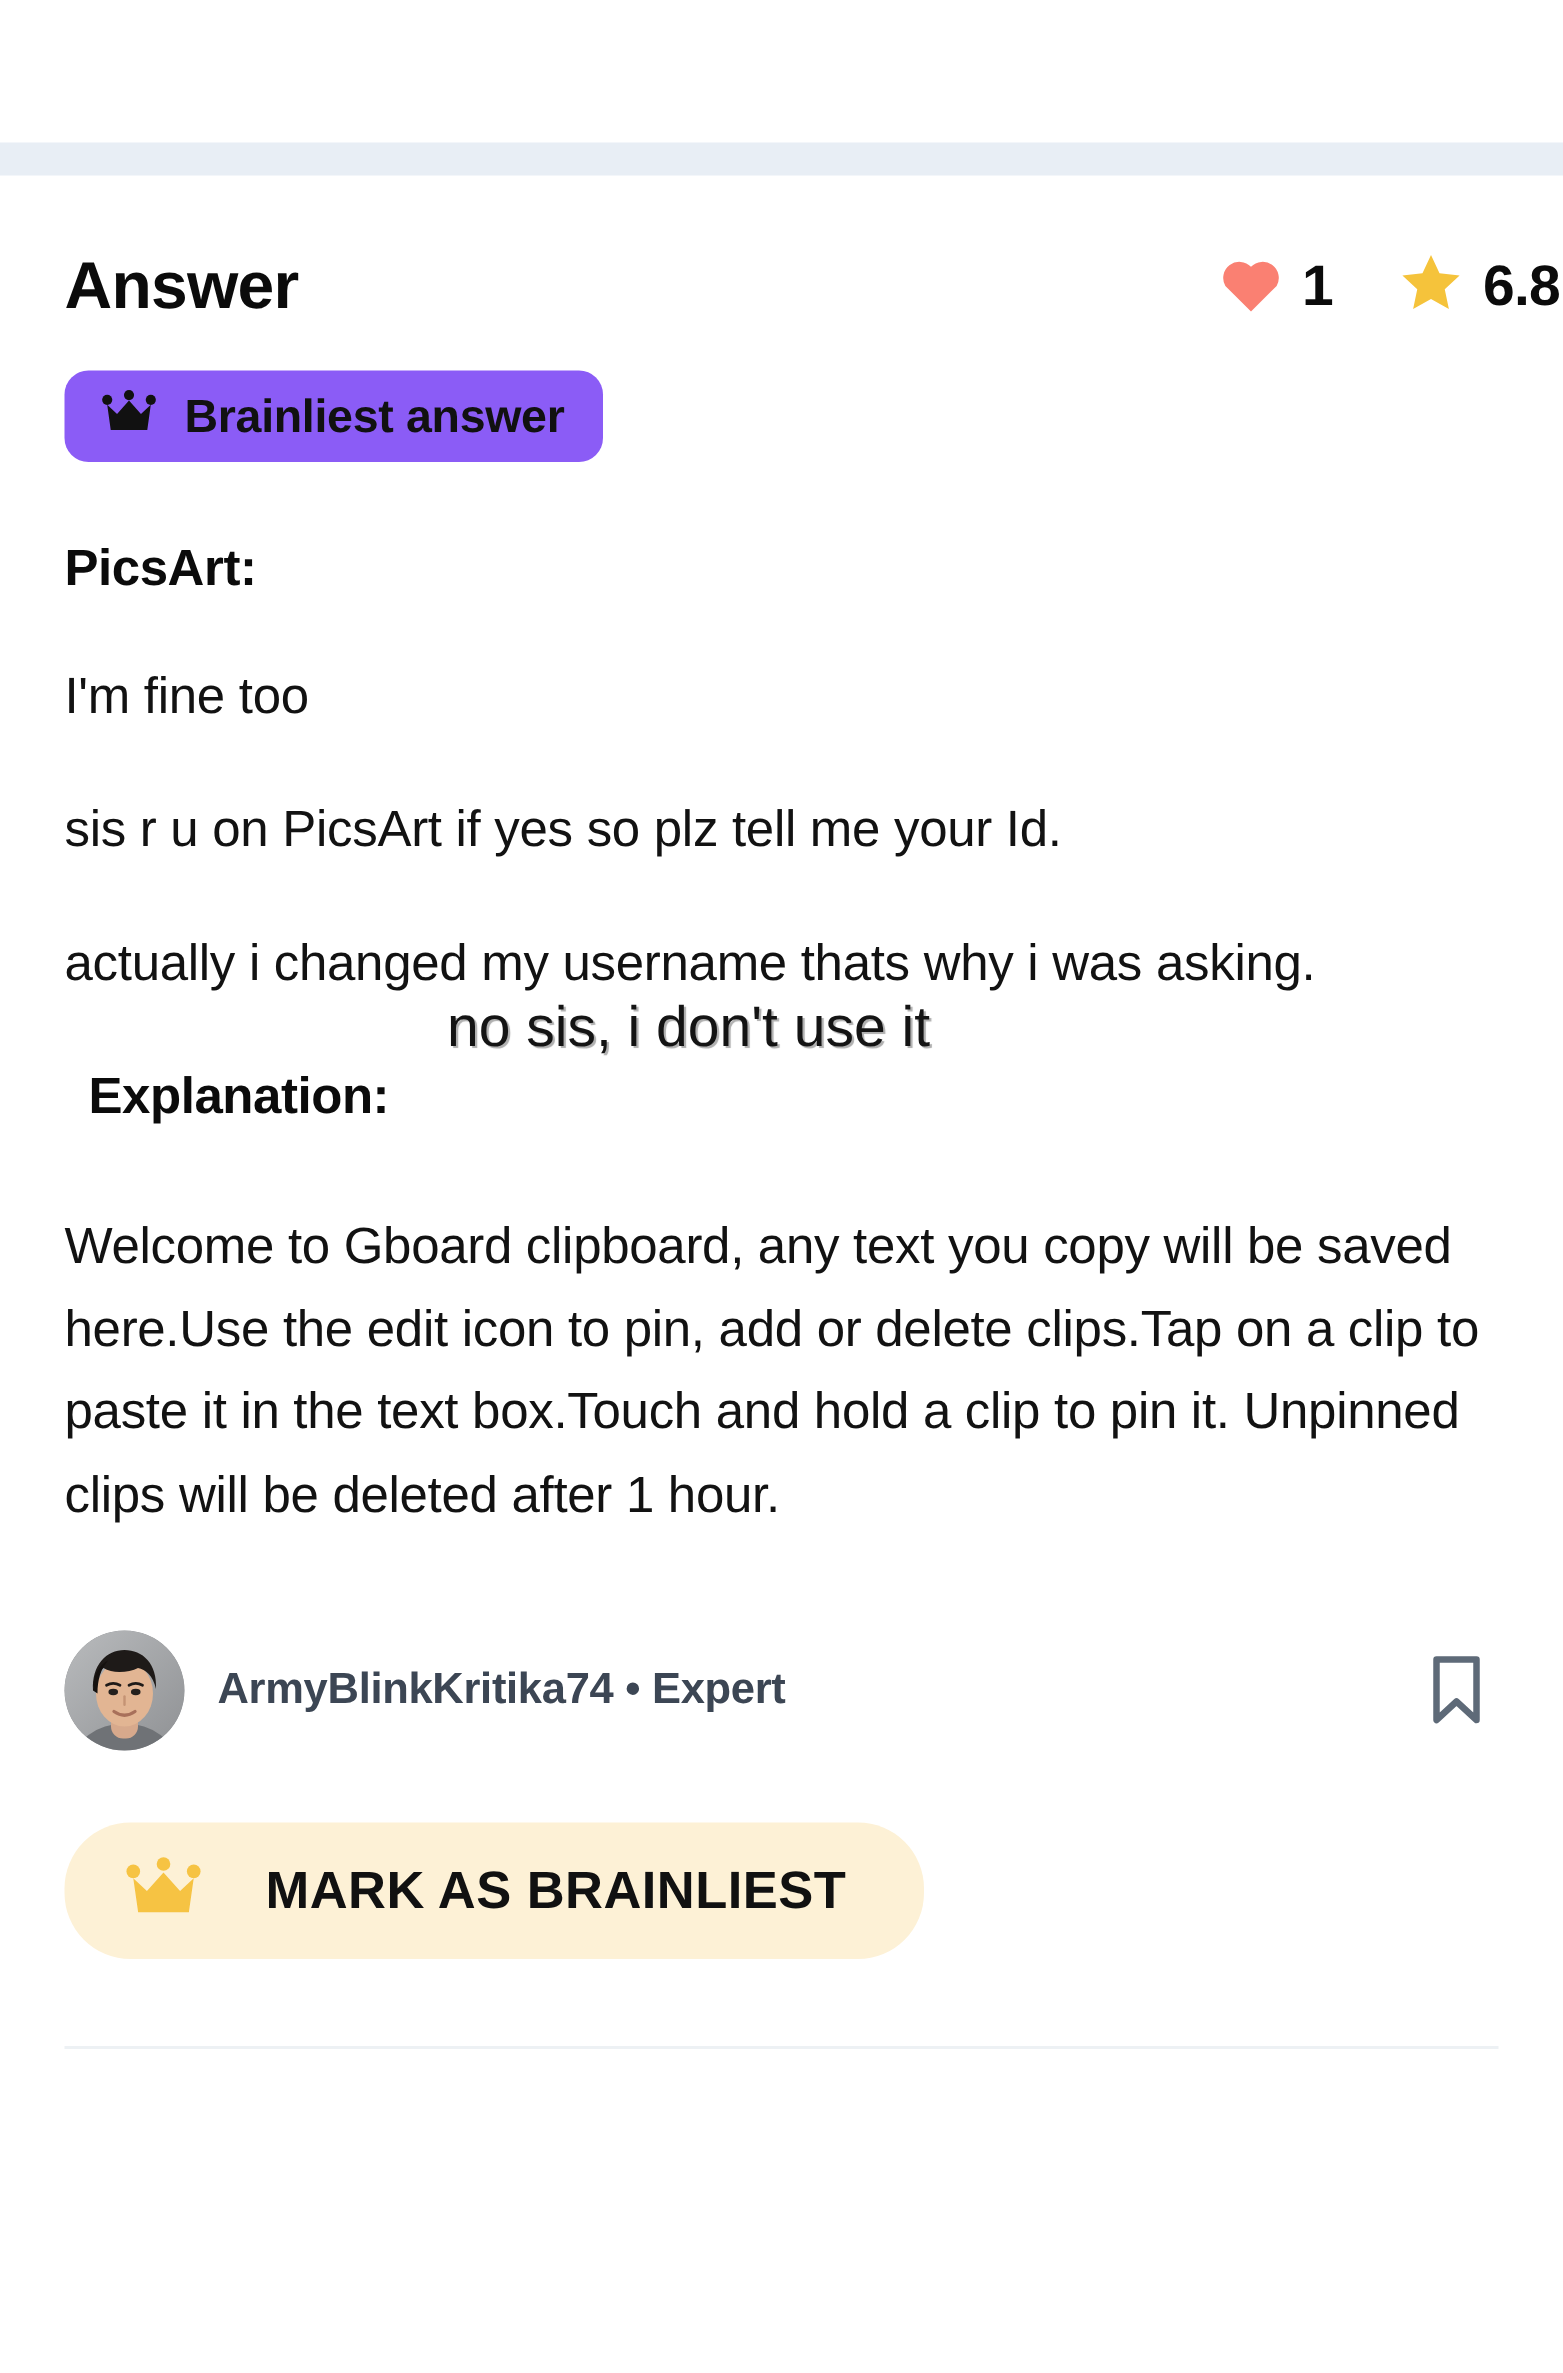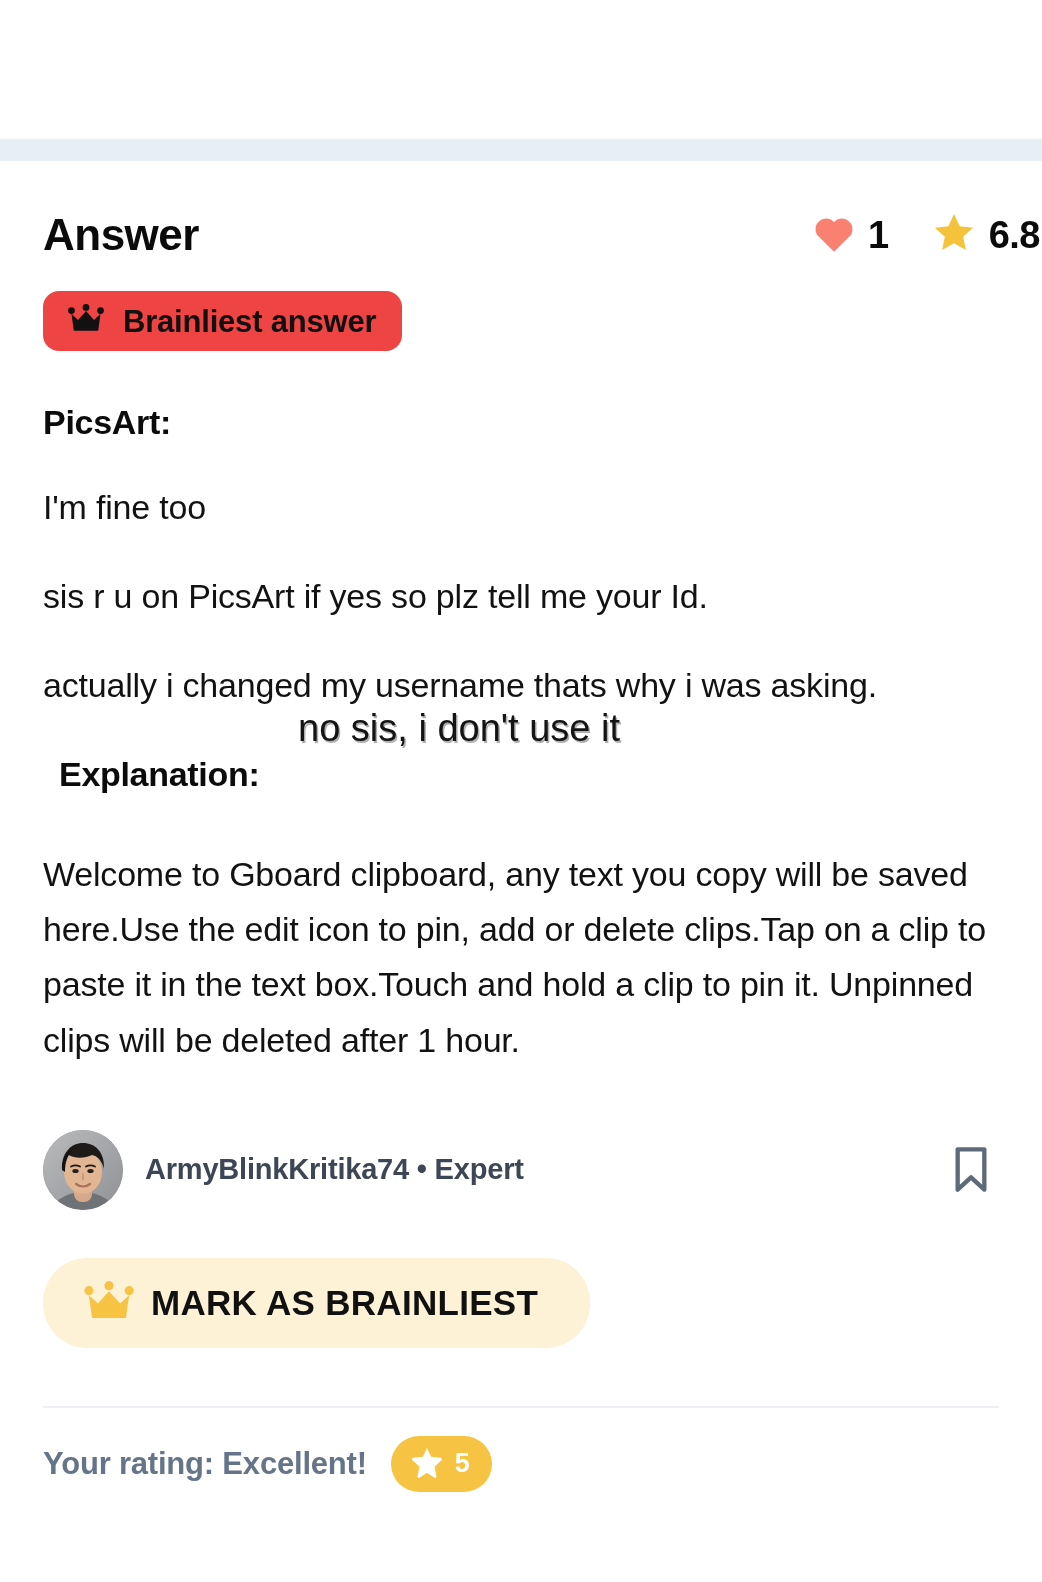--- a/index.html
+++ b/index.html
@@ -14,21 +14,20 @@
     overflow: hidden;
     font-family: "Liberation Sans", sans-serif;
     -webkit-font-smoothing: antialiased;
   }
 
   .page {
     position: relative;
     width: 1042px;
     height: 1191px;
     background: #ffffff;
-    margin-top: 44px;
   }
 
   
   .top-white {
     position: absolute;
     top: 0; left: 0;
     width: 1042px;
     height: 95px;
     background: #ffffff;
   }
@@ -86,21 +85,21 @@
     letter-spacing: -0.5px;
   }
   .heart-icon { display: block; }
   .star-icon  { display: block; }
 
   
   .brainliest-badge {
     display: inline-flex;
     align-items: center;
     gap: 18px;
-    background: #ef4444;
+    background: #8b5cf6;
     border-radius: 16px;
     padding: 13px 26px 13px 24px;
     margin-top: 30px;
   }
   .brainliest-badge .label {
     font-size: 31px;
     font-weight: 700;
     color: #111111;
     letter-spacing: -0.2px;
     line-height: 1;
@@ -180,21 +179,21 @@
     margin-left: auto;
     margin-right: 8px;
     display: flex;
     align-items: center;
   }
 
   
   .mark-brainliest {
     display: inline-flex;
     align-items: center;
-    gap: 16px;
+    gap: 42px;
     background: #fdf1d6;
     border-radius: 44px;
     padding: 22px 52px 22px 40px;
     margin-top: 48px;
     cursor: pointer;
     border: none;
   }
   .mark-brainliest .label {
     font-size: 35px;
     font-weight: 700;
@@ -356,26 +355,15 @@
           <circle cx="35.5" cy="8" r="3.5" fill="#f6c343"></circle>
           <path d="M4.5 11.5 L11.5 18 L20 8.5 L28.5 18 L35.5 11.5 L33 29 H7 Z" fill="#f6c343"></path>
         </svg>
       </span>
       <span class="label">MARK AS BRAINLIEST</span>
     </div>
 
     
     <div class="rating-divider"></div>
 
-    <div class="rating-row">
-      <span class="rating-text">Your rating: Excellent!</span>
-      <span class="rating-pill">
-        <span class="pill-star">
-          <svg width="36" height="34" viewBox="0 0 24 24" aria-hidden="true">
-            <path d="M12 2.1l2.9 6.2 6.8.7a1 1 0 0 1 .6 1.7l-5 4.6 1.4 6.7a1 1 0 0 1-1.5 1.1L12 19.6l-5.2 3.5a1 1 0 0 1-1.5-1.1l1.4-6.7-5-4.6a1 1 0 0 1 .6-1.7l6.8-.7z" fill="#ffffff"></path>
-          </svg>
-        </span>
-        <span class="num">5</span>
-      </span>
-    </div>
 
   </div>
 </div>
 
 </body></html>

